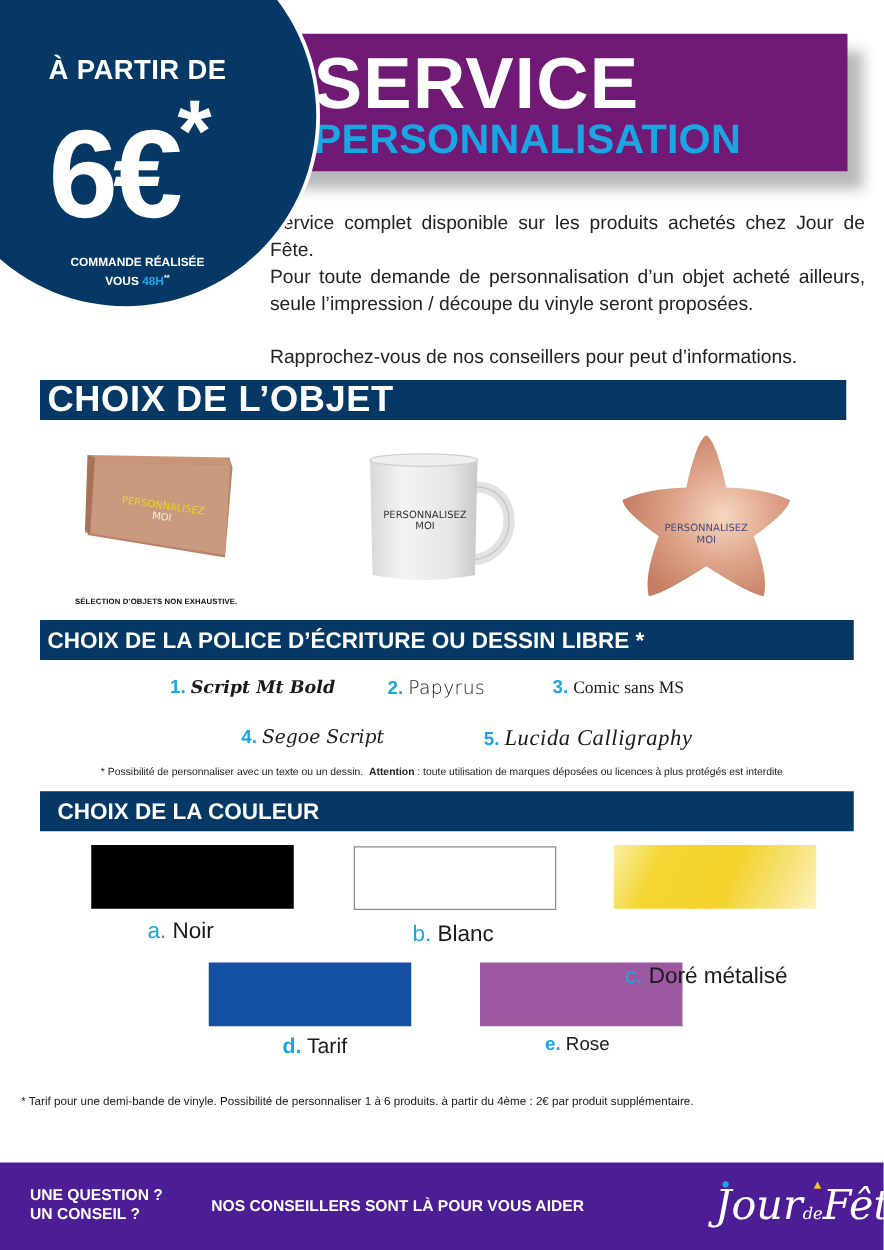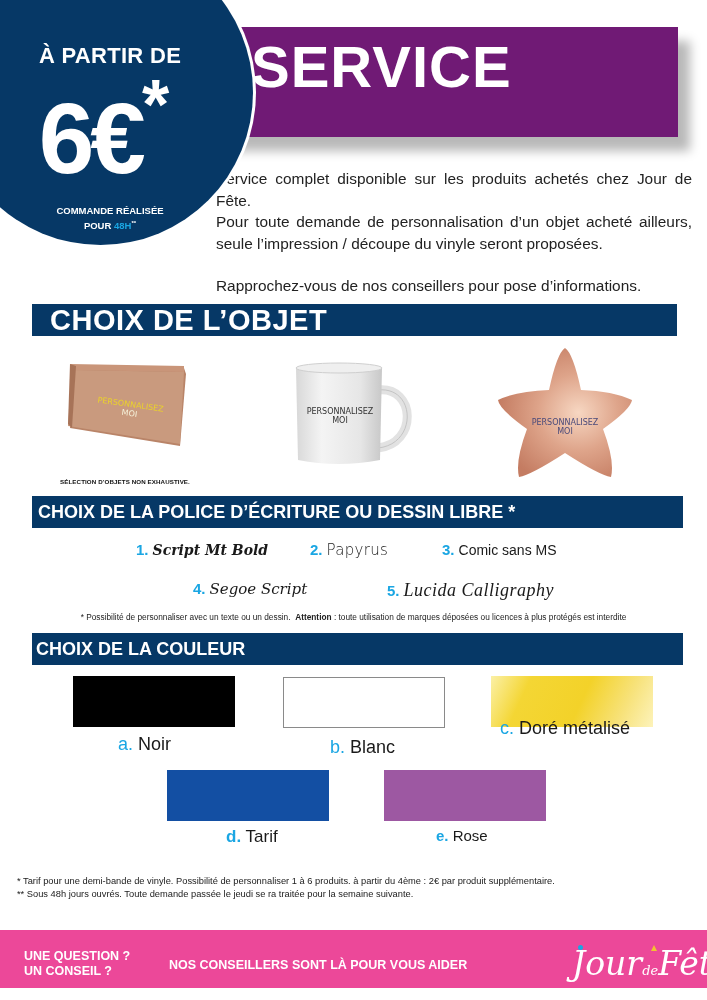--- a/index.html
+++ b/index.html
@@ -34,94 +34,95 @@
   .banner-sub { position: absolute; left: 43px; top: 66px; color: #1aa6e3; font-weight: bold;
     font-size: 33px; line-height: 36px; letter-spacing: 0.2px; }
 
   
   .intro { position: absolute; left: 216px; top: 168px; width: 476px; font-size: 15.4px;
     line-height: 21.5px; color: #222; text-align: justify; }
   .intro p { margin: 0; }
   .intro .gap { height: 21px; }
 
   
-  .section-bar { position: absolute; left: 32px; color: #fff; font-weight: bold; padding-left: 18px; display: flex; align-items: center; }
+  .section-bar { position: absolute; left: 32px; color: #fff; font-weight: bold; padding-left: 6px; display: flex; align-items: center; }
   .sec-objet { top: 304px; width: 645px; height: 32px; font-size: 29px; letter-spacing: 0.5px; }
   .sec-police { top: 496px; width: 651px; height: 32px; font-size: 18px; padding-left: 6px; }
-  .sec-couleur { top: 633px; width: 651px; height: 32px; font-size: 18px; padding-left: 4px; }
+  .sec-couleur { top: 633px; width: 651px; height: 32px; font-size: 18px; padding-left: 14px; }
 
   
   .obj { position: absolute; }
   .wallet { left: 68px; top: 362px; width: 120px; height: 84px; }
   .mug { left: 292px; top: 360px; width: 125px; height: 108px; }
   .star { left: 495px; top: 345px; width: 140px; height: 135px; }
   .obj-text { position: absolute; font-family: "DejaVu Sans", sans-serif; font-size: 8px; line-height: 9px; text-align: center; }
   .disclaimer-obj { position: absolute; left: 60px; top: 478px; font-size: 6.2px; font-weight: bold; letter-spacing: 0.1px; color: #111; }
 
   
   .font-opt { position: absolute; font-size: 15px; display: flex; align-items: baseline; gap: 4px; white-space: nowrap; }
   .font-opt .num { color: #1aa6e3; font-weight: bold; font-family: "Liberation Sans", sans-serif; font-size: 15px; }
   .f1 { left: 136px; top: 541px; } .f1 .name { font-family: "DejaVu Serif", serif; font-style: italic; font-weight: bold; font-size: 14px; }
   .f2 { left: 310px; top: 541px; } .f2 .name { font-family: "DejaVu Sans", sans-serif; font-weight: 300; font-size: 15px; letter-spacing: 0.3px; }
-  .f3 { left: 442px; top: 541px; } .f3 .name { font-family: Liberation Sans, sans-serif; font-size: 14px; }
+  .f3 { left: 442px; top: 541px; } .f3 .name { font-family: Liberation Serif, serif; font-size: 14px; }
   .f4 { left: 193px; top: 580px; } .f4 .name { font-family: "DejaVu Serif", serif; font-style: italic; font-size: 15px; }
   .f5 { left: 387px; top: 580px; } .f5 .name { font-family: "Liberation Serif", serif; font-style: italic; font-size: 18px; letter-spacing: 0.5px; }
   .font-note { position: absolute; left: 0; width: 707px; top: 612px; text-align: center; font-size: 8.3px; color: #222; }
   .font-note b { font-weight: bold; }
 
   
   .swatch { position: absolute; width: 162px; height: 51px; }
   .sw-noir { left: 73px; top: 676px; background: #000000; }
   .sw-blanc { left: 283px; top: 677px; background: #ffffff; border: 1px solid #8a8a8a; }
   .sw-dore { left: 491px; top: 676px; background: linear-gradient(115deg, #fbf0a6 0%, #f4d634 22%, #f3d229 55%, #f7e27a 80%, #fdf3bb 100%); }
   .sw-bleu { left: 167px; top: 770px; background: #134fa3; }
   .sw-rose { left: 384px; top: 770px; background: #9d58a2; }
   .sw-label { position: absolute; font-size: 18px; white-space: nowrap; color: #1a1a1a; }
   .sw-label .l { color: #1aa6e3; }
   .lb-noir { left: 118px; top: 734px; }
   .lb-blanc { left: 330px; top: 737px; }
-  .lb-dore { left: 500px; top: 718px; }
+  .lb-dore { left: 500px; top: 770px; }
   .lb-bleu { left: 226px; top: 827px; font-size: 17px; }
   .lb-rose { left: 436px; top: 827px; font-size: 15px; }
   .lb-bleu .l, .lb-rose .l { font-weight: bold; }
 
   
   .footnotes { position: absolute; left: 17px; top: 875px; font-size: 9.3px; line-height: 12.6px; color: #1a1a1a; }
 
   
-  .footer { position: absolute; left: 0; top: 930px; width: 707px; height: 58px; background: #ec4899; }
+  .footer { position: absolute; left: 0; top: 930px; width: 707px; height: 70px; background: #4c1d95; }
   .ft-q { position: absolute; left: 24px; top: 19px; color: #fff; font-weight: bold; font-size: 12.5px; line-height: 15px; }
   .ft-msg { position: absolute; left: 145px; top: 28px; color: #fff; font-weight: bold; font-size: 12.5px; padding-left: 24px; }
   .logo { position: absolute; left: 572px; top: 14px; color: #fff; font-family: "DejaVu Serif", serif; font-style: italic; }
   .logo .big { font-size: 33px; }
   .logo .small { font-size: 13px; }
   .logo-dot { position: absolute; left: 578px; top: 15px; width: 5px; height: 5px; border-radius: 50%; background: #1aa6e3; }
   .logo-hat { position: absolute; left: 651px; top: 15px; width: 0; height: 0; border-left: 3px solid transparent; border-right: 3px solid transparent; border-bottom: 6px solid #f2c230; }
 </style>
 </head>
 <body>
 
 <div class="badge">
   <div class="badge-pre">À PARTIR DE</div>
   <div class="badge-price"><span>6€</span><sup>*</sup></div>
   <div class="badge-sub">
     <div>COMMANDE RÉALISÉE</div>
-    <div><span>POUR </span><span class="hl">48H</span><sup style="font-size:6px">**</sup></div>
+    <div><span>VOUS </span><span class="hl">48H</span><sup style="font-size:6px">**</sup></div>
   </div>
 </div>
 
 <div class="banner">
   <div class="banner-title">SERVICE</div>
+  <div class="banner-sub">PERSONNALISATION</div>
 </div>
 
 <div class="intro">
   <p>Service complet disponible sur les produits achetés chez Jour de Fête.</p>
   <p>Pour toute demande de personnalisation d’un objet acheté ailleurs, seule l’impression / découpe du vinyle seront proposées.</p>
   <div class="gap"></div>
-  <p>Rapprochez-vous de nos conseillers pour pose d’informations.</p>
+  <p>Rapprochez-vous de nos conseillers pour peut d’informations.</p>
 </div>
 
 <div class="section-bar navy sec-objet">CHOIX DE L’OBJET</div>
 
 <div class="obj wallet">
   <svg width="120" height="84" viewBox="0 0 120 84">
     <polygon points="6,4 116,6 118,12 112,84 2,66" fill="#b98468"></polygon>
     <polygon points="2,2 116,4 116,10 4,8" fill="#c99579"></polygon>
     <polygon points="4,8 116,10 112,82 0,64" fill="#c99a7e"></polygon>
     <polygon points="2,2 8,4 4,66 0,62" fill="#a77358"></polygon>
@@ -206,21 +207,20 @@
 <div class="swatch sw-rose"></div>
 
 <div class="sw-label lb-noir"><span class="l">a.</span> <span>Noir</span></div>
 <div class="sw-label lb-blanc"><span class="l">b.</span> <span>Blanc</span></div>
 <div class="sw-label lb-dore"><span class="l">c.</span> <span>Doré métalisé</span></div>
 <div class="sw-label lb-bleu"><span class="l">d.</span> <span>Tarif</span></div>
 <div class="sw-label lb-rose"><span class="l">e.</span> <span>Rose</span></div>
 
 <div class="footnotes">
   <div>* Tarif pour une demi-bande de vinyle. Possibilité de personnaliser 1 à 6 produits.  à partir du 4ème : 2€ par produit supplémentaire.</div>
-  <div>** Sous 48h jours ouvrés. Toute demande passée le jeudi se ra traitée pour la semaine suivante.</div>
 </div>
 
 <div class="footer">
   <div class="ft-q">
     <div>UNE QUESTION ?</div>
     <div>UN CONSEIL ?</div>
   </div>
   <div class="ft-msg">NOS CONSEILLERS SONT LÀ POUR VOUS AIDER</div>
   <div class="logo-dot"></div>
   <div class="logo-hat"></div>

